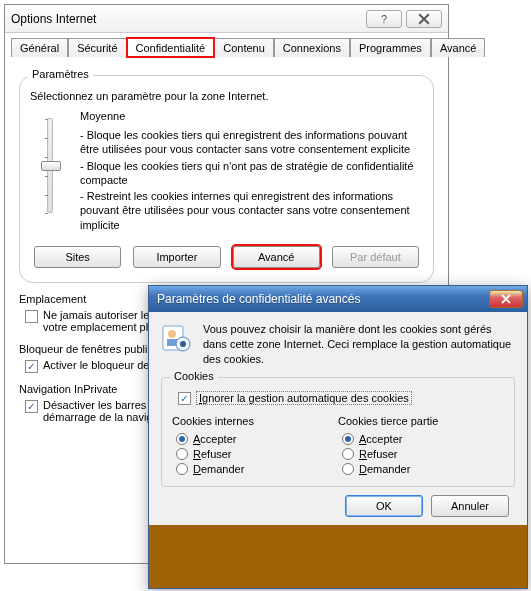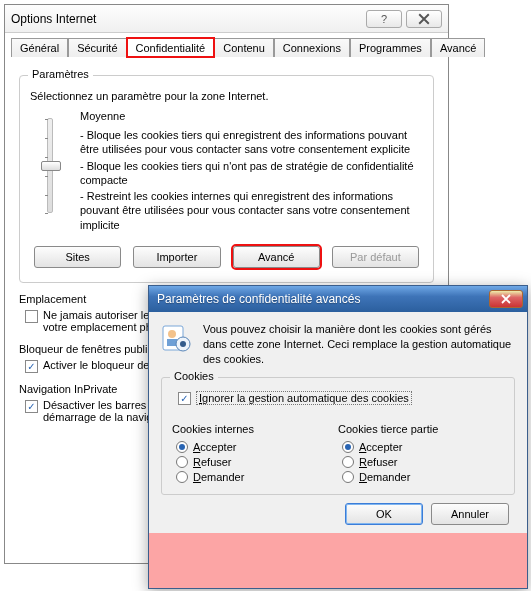--- a/index.html
+++ b/index.html
@@ -13,21 +13,21 @@
   .titlebtn svg{width:12px;height:12px;}
 
   .tabs { display:flex; padding: 4px 6px 0 6px; gap:0; }
   .tab { border:1px solid #999; border-bottom:none; padding:3px 8px; background:linear-gradient(#f9f9f9,#eee); position:relative; top:1px; cursor:default;}
   .tab.active { background:#fff; z-index:2; }
   .tab.hl { outline:2px solid #e11; outline-offset:-1px; }
   .tabline { height:1px; background:#999; margin:0 6px; }
 
   .win1-body { padding: 8px 14px 14px 14px; }
 
-  .group { border:1px solid #ccc; border-radius:4px; padding:10px 10px 14px 10px; position:relative; margin-top:10px;}
+  .group { border:1px solid #ccc; border-radius:14px; padding:10px 10px 14px 10px; position:relative; margin-top:10px;}
   .group-title { position:absolute; top:-8px; left:8px; background:#fff; padding:0 4px; }
 
   .params-text { margin:4px 0 8px 0; }
   .params-row { display:flex; gap:10px; }
   .slider-col { width:40px; display:flex; flex-direction:column; align-items:center; padding-top:4px;}
   .slider-track { width:6px; height:95px; background:linear-gradient(#eee,#ddd); border:1px solid #bbb; border-radius:2px; position:relative; margin-top:4px;}
   .slider-thumb { position:absolute; left:-7px; top:42px; width:20px; height:10px; background:linear-gradient(#fff,#ddd); border:1px solid #888; border-radius:2px;}
   .slider-tick{position:absolute;left:-3px;width:3px;height:1px;background:#888;}
   .desc-col { flex:1; }
   .desc-title { font-weight:normal; margin-bottom:6px;}
@@ -38,32 +38,32 @@
   .btn.hl { outline:2px solid #e11; outline-offset:0; }
   .btn.disabled { color:#999; }
 
   .sub-group { margin-top:10px; }
   .sub-title { margin:8px 0 4px 0; }
   .chk-row { display:flex; align-items:flex-start; gap:5px; margin:3px 0 3px 6px;}
   .chk { width:13px;height:13px;border:1px solid #888;background:#fff;display:inline-flex;align-items:center;justify-content:center;font-size:10px;color:#2a65b3;flex-shrink:0;margin-top:1px;}
   .chk.checked::after{content:"✓";}
 
   
-  .win2 { position:absolute; left:148px; top:285px; width:380px; height:304px; border:1px solid #3b5e8c; background:#fca5a5; box-shadow:0 3px 14px rgba(0,0,0,.35); }
+  .win2 { position:absolute; left:148px; top:285px; width:380px; height:304px; border:1px solid #3b5e8c; background:#a16207; box-shadow:0 3px 14px rgba(0,0,0,.35); }
   .win2-titlebar { height:26px; background:linear-gradient(#6fa8e6,#3e74b8 40%,#2b5f9e); display:flex; align-items:center; padding:0 4px 0 8px; color:#fff;}
   .win2-title { flex:1; font-size:12px; text-shadow:0 1px 1px rgba(0,0,0,.3);}
   .closebtn2 { width:34px;height:18px;border:1px solid #a63; background:linear-gradient(#eea,#d66 40%,#c33); border-radius:3px; color:#fff; display:flex;align-items:center;justify-content:center;font-weight:bold;}
   .win2-body { padding:10px 12px 8px 12px; background:#f0f0f0;}
   .intro { display:flex; gap:10px; margin-bottom:10px;}
   .intro-icon { width:32px;height:32px; flex-shrink:0;}
   .intro-text { flex:1; line-height:1.35;}
   .cookies-group { border:1px solid #ccc; border-radius:3px; padding:10px 10px 8px 10px; position:relative; background:#f0f0f0;}
   .cookies-group .group-title{background:#f0f0f0;}
   .dotted { border:1px dotted #777; padding:0 2px;}
-  .cols { display:flex; margin-top:18px; }
+  .cols { display:flex; margin-top:10px; }
   .col { flex:1; }
   .col-title { margin-bottom:6px;}
   .radio-row { display:flex; align-items:flex-start; gap:5px; margin:3px 0 3px 4px;}
   .radio { width:12px;height:12px;border:1px solid #777;border-radius:50%;background:#fff;display:inline-flex;align-items:center;justify-content:center;flex-shrink:0;}
   .radio.sel::after{content:"";width:6px;height:6px;border-radius:50%;background:#2a65b3;}
   .sess-row{ margin-top:10px;}
   .dlg-btns { display:flex; justify-content:flex-end; gap:8px; padding:8px 6px 0 0;}
   .dbtn { width:78px; height:22px; border:1px solid #8a8a8a; background:linear-gradient(#fdfdfd,#e3e3e3); border-radius:3px; display:flex;align-items:center;justify-content:center; cursor:default;}
   .dbtn.ok { border:1px solid #3b7dd8; box-shadow:0 0 0 1px #7fb5f0 inset;}
   .underline-first::first-letter{text-decoration:underline;}

